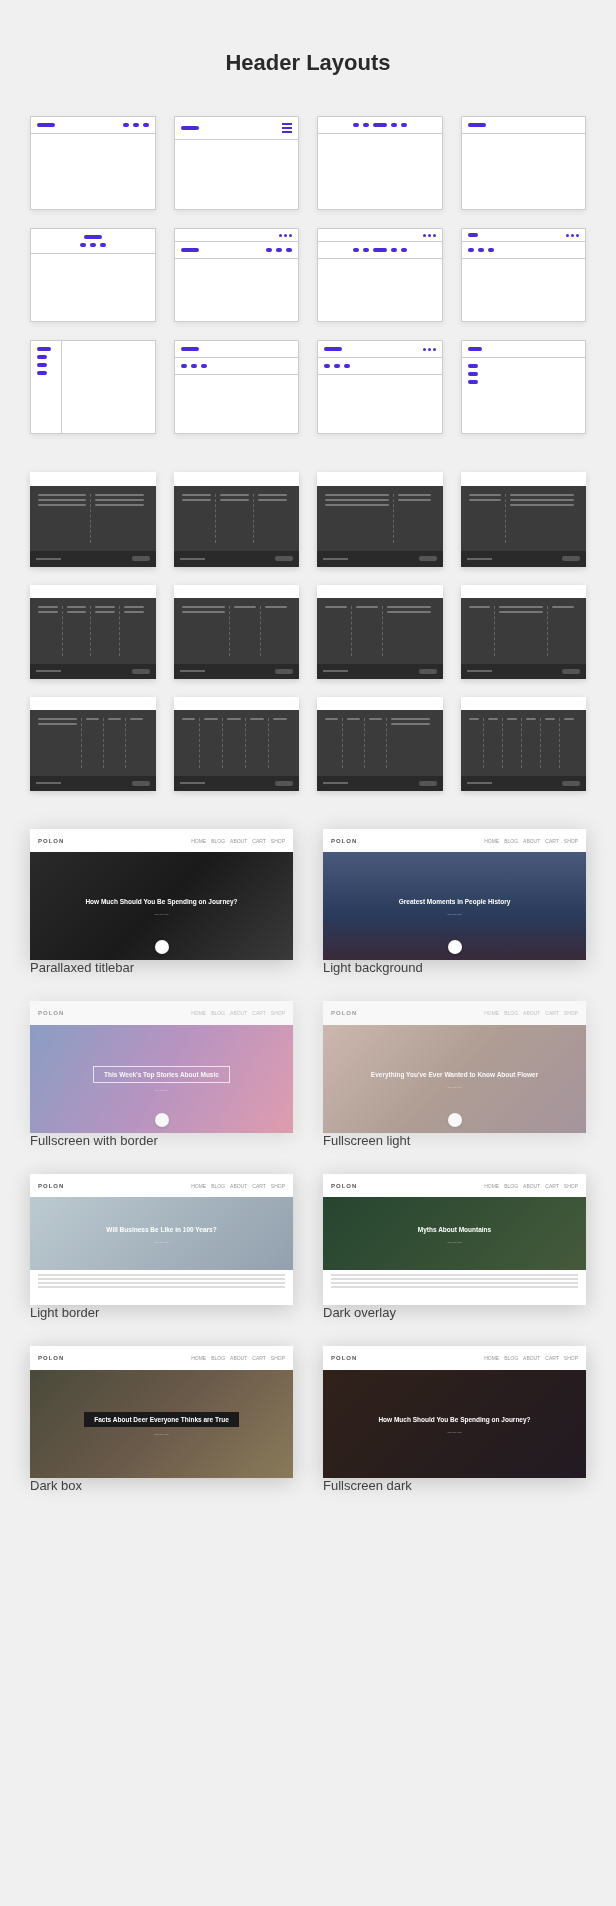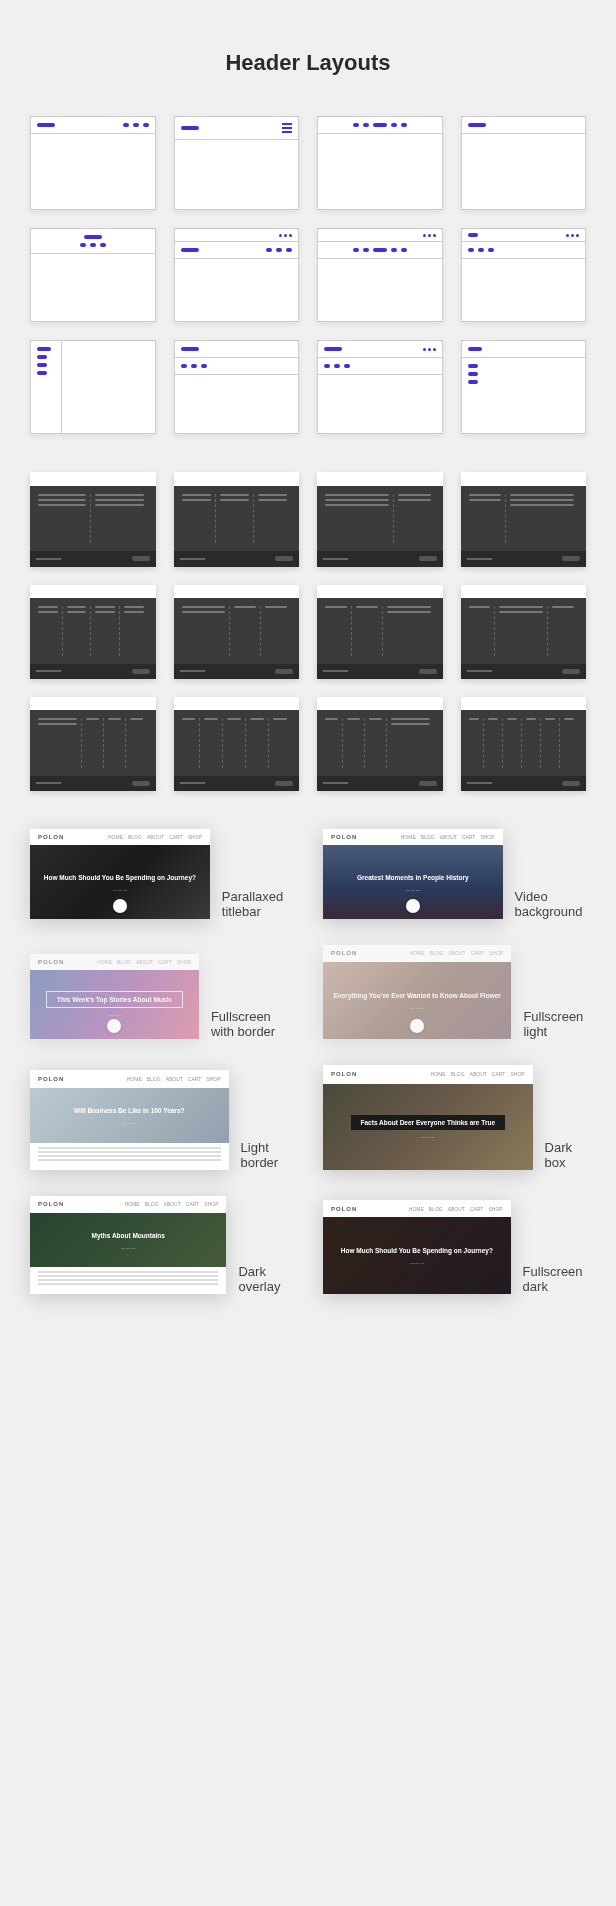--- a/index.html
+++ b/index.html
@@ -60,21 +60,21 @@
   .fbody{flex:1;display:flex;gap:4px;padding:8px;}
   .fcol{flex:1;display:flex;flex-direction:column;gap:3px;border-right:1px dashed #666;padding-right:4px;}
   .fcol:last-child{border-right:none;}
   .fline{height:2px;background:#777;border-radius:1px;}
   .fbot{height:16%;background:#2a2a2a;display:flex;align-items:center;justify-content:space-between;padding:0 6px;}
   .fbtn{width:18px;height:5px;border-radius:2px;background:#555;}
   .fdash{width:25px;height:2px;background:#666;}
 
   
   .grid2{display:grid;grid-template-columns:1fr 1fr;gap: 26px 30px;}
-  .titem{display:flex;align-items:flex-end;gap:12px;}
+  .titem{display:flex;flex-direction:column;align-items:flex-start;}
   .tthumb{
     width:100%; aspect-ratio: 2/1;
     background:#fff;
     box-shadow: 0 4px 20px rgba(0,0,0,0.18);
     position:relative;
     overflow:hidden;
   }
   .tnav{height:18%;background:#fff;display:flex;align-items:center;justify-content:space-between;padding:0 8px;}
   .tlogo{font-size:6px;letter-spacing:1px;color:#555;font-weight:bold;}
   .tmenu{display:flex;gap:5px;}
@@ -546,21 +546,21 @@
               <span>CART</span>
               <span>SHOP</span>
             </div>
           </div>
           <div class="thero bg-city ">
             <div class="ttext">Greatest Moments in People History</div>
             <div class="tsub">— — —</div>
             <div class="tcircle"></div>
           </div>
         </div>
-        <div class="tlabel">Video background</div>
+        <div class="tlabel">Light background</div>
       </div>
       <div class="titem">
         <div class="tthumb fade">
           <div class="tnav">
             <div class="tlogo">POLON</div>
             <div class="tmenu">
               <span>HOME</span>
               <span>BLOG</span>
               <span>ABOUT</span>
               <span>CART</span>
@@ -625,64 +625,64 @@
           <div class="tnav">
             <div class="tlogo">POLON</div>
             <div class="tmenu">
               <span>HOME</span>
               <span>BLOG</span>
               <span>ABOUT</span>
               <span>CART</span>
               <span>SHOP</span>
             </div>
           </div>
+          <div class="thero bg-mtn  halfhero">
+            <div class="ttext">Myths About Mountains</div>
+            <div class="tsub">— — —</div>
+          </div>
+          <div class="tbodytext">
+            <div></div>
+            <div></div>
+            <div></div>
+            <div></div>
+          </div>
+        </div>
+        <div class="tlabel">Dark overlay</div>
+      </div>
+      <div class="titem">
+        <div class="tthumb">
+          <div class="tnav">
+            <div class="tlogo">POLON</div>
+            <div class="tmenu">
+              <span>HOME</span>
+              <span>BLOG</span>
+              <span>ABOUT</span>
+              <span>CART</span>
+              <span>SHOP</span>
+            </div>
+          </div>
           <div class="thero bg-deer boxed">
             <div class="ttext">Facts About Deer Everyone Thinks are True</div>
             <div class="tsub">— — —</div>
           </div>
         </div>
         <div class="tlabel">Dark box</div>
       </div>
       <div class="titem">
         <div class="tthumb">
           <div class="tnav">
             <div class="tlogo">POLON</div>
             <div class="tmenu">
               <span>HOME</span>
               <span>BLOG</span>
               <span>ABOUT</span>
               <span>CART</span>
               <span>SHOP</span>
             </div>
           </div>
-          <div class="thero bg-mtn  halfhero">
-            <div class="ttext">Myths About Mountains</div>
-            <div class="tsub">— — —</div>
-          </div>
-          <div class="tbodytext">
-            <div></div>
-            <div></div>
-            <div></div>
-            <div></div>
-          </div>
-        </div>
-        <div class="tlabel">Dark overlay</div>
-      </div>
-      <div class="titem">
-        <div class="tthumb">
-          <div class="tnav">
-            <div class="tlogo">POLON</div>
-            <div class="tmenu">
-              <span>HOME</span>
-              <span>BLOG</span>
-              <span>ABOUT</span>
-              <span>CART</span>
-              <span>SHOP</span>
-            </div>
-          </div>
           <div class="thero bg-canyon ">
             <div class="ttext">How Much Should You Be Spending on Journey?</div>
             <div class="tsub">— — —</div>
           </div>
         </div>
         <div class="tlabel">Fullscreen dark</div>
       </div>
     </div>
 </div>
 

